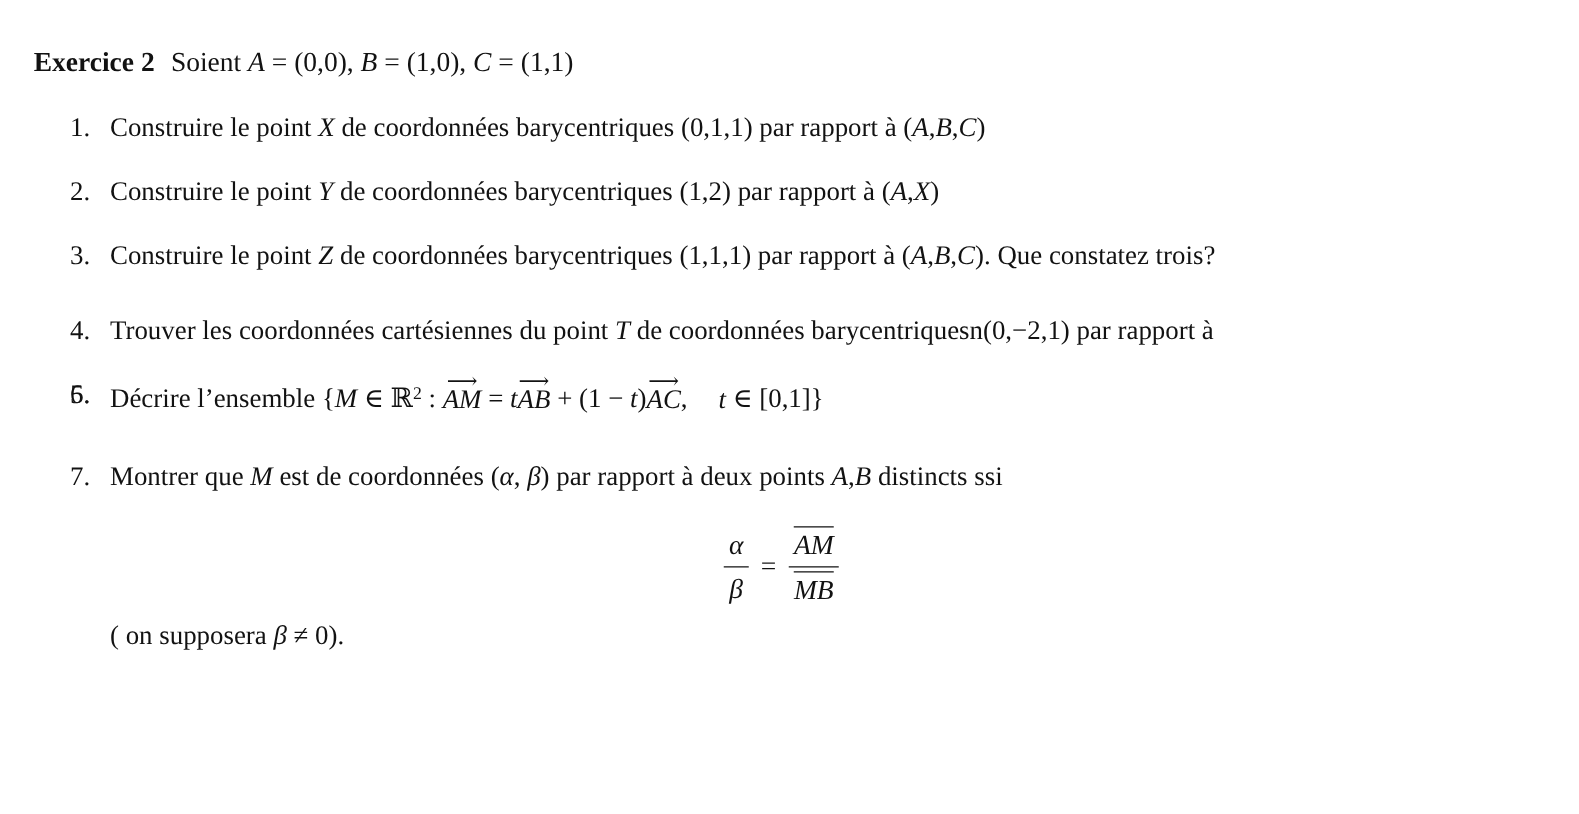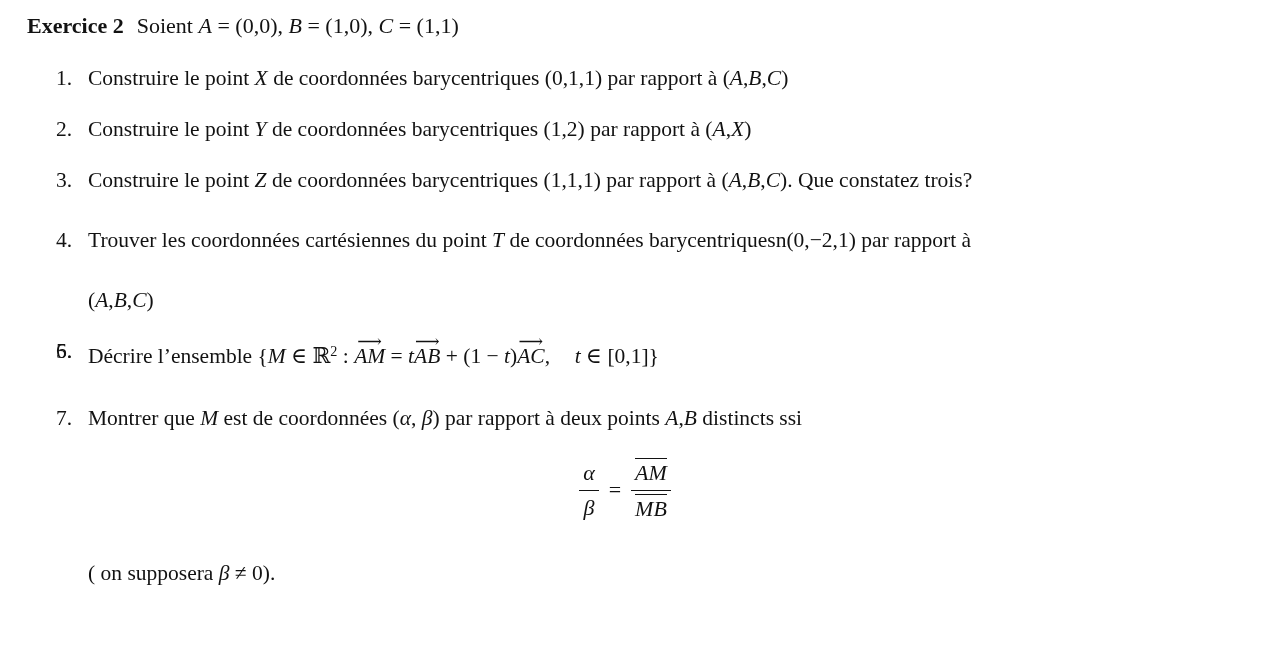--- a/index.html
+++ b/index.html
@@ -4,21 +4,21 @@
 <style>
   html, body { margin: 0; padding: 0; }
   body {
     width: 1263px; height: 651px;
     background: #ffffff;
     color: #121212;
     font-family: "Liberation Serif", "DejaVu Serif", "DejaVu Sans", serif;
     overflow: hidden;
   }
   .page { padding: 12px 0 0 27px; }
-  .header { font-size: 22px; line-height: 28px; }
+  .header { font-size: 22px; line-height: 28px; margin-top: 24px; }
   .b { font-weight: 700; margin-right: 13px; }
   .items { margin-top: 24px; width: 1135px; }
   .item {
     position: relative;
     padding-left: 61px;
     font-size: 21.5px;
     line-height: 28px;
     margin-bottom: 23px;
   }
   .item .num { position: absolute; left: 29px; top: 0; }
@@ -40,41 +40,40 @@
   .equation {
     display: flex; justify-content: center; align-items: center;
     margin-top: 26px;
     font-size: 22px;
   }
   .frac { display: inline-flex; flex-direction: column; align-items: center; }
   .frac .fnum { padding: 0 4px 3px; border-bottom: 1.5px solid #121212; text-align: center; line-height: 28px; }
   .frac .fden { padding: 3px 4px 0; text-align: center; line-height: 28px; }
   .eqsign { margin: 0 10px; }
   .ol { display: inline-block; border-top: 1.5px solid #121212; padding-top: 2px; line-height: 1.1; }
-  .note { margin-top: 36px; font-size: 21.5px; line-height: 28px; }
+  .note { margin-top: 8px; font-size: 21.5px; line-height: 28px; }
 </style>
 </head>
 <body>
 
 <div class="page">
 
   <div class="header"><span class="b">Exercice 2</span><span>Soient </span><span class="i">A</span><span> = (0,0), </span><span class="i">B</span><span> = (1,0), </span><span class="i">C</span><span> = (1,1)</span></div>
 
   <div class="items">
 
     <div class="item"><span class="num">1.</span><span>Construire le point </span><span class="i">X</span><span> de coordonnées barycentriques (0,1,1) par rapport à (</span><span class="i">A</span><span>,</span><span class="i">B</span><span>,</span><span class="i">C</span><span>)</span></div>
 
     <div class="item"><span class="num">2.</span><span>Construire le point </span><span class="i">Y</span><span> de coordonnées barycentriques (1,2) par rapport à (</span><span class="i">A</span><span>,</span><span class="i">X</span><span>)</span></div>
 
     <div class="item"><span class="num">3.</span><span>Construire le point </span><span class="i">Z</span><span> de coordonnées barycentriques (1,1,1) par rapport à (</span><span class="i">A</span><span>,</span><span class="i">B</span><span>,</span><span class="i">C</span><span>). Que constatez trois?</span></div>
 
     <div class="item">
         <span class="num">4.</span>
         <span class="line"><span>Trouver les coordonnées cartésiennes du point </span><span class="i">T</span><span> de coordonnées barycentriquesn(0,−2,1) par rapport à</span></span>
-        <span class="line"><span>(</span><span class="i">A</span><span>,</span><span class="i">B</span><span>,</span><span class="i">C</span><span>)</span></span>
       </div>
 
     <div class="item">
         <span class="num">5.</span>
       </div>
 
     <div class="item mb-lg"><span class="num">6.</span><span>Décrire l’ensemble {</span><span class="i">M</span><span> ∈ ℝ</span><span class="sup">2</span><span> : </span><span class="vec">AM</span><span> = </span><span class="i">t</span><span class="vec">AB</span><span> + (1 − </span><span class="i">t</span><span>)</span><span class="vec">AC</span><span>,</span><span class="i qs">t</span><span> ∈ [0,1]}</span></div>
 
     <div class="item"><span class="num">7.</span><span>Montrer que </span><span class="i">M</span><span> est de coordonnées (</span><span class="i">α</span><span>, </span><span class="i">β</span><span>) par rapport à deux points </span><span class="i">A</span><span>,</span><span class="i">B</span><span> distincts ssi</span>
 

